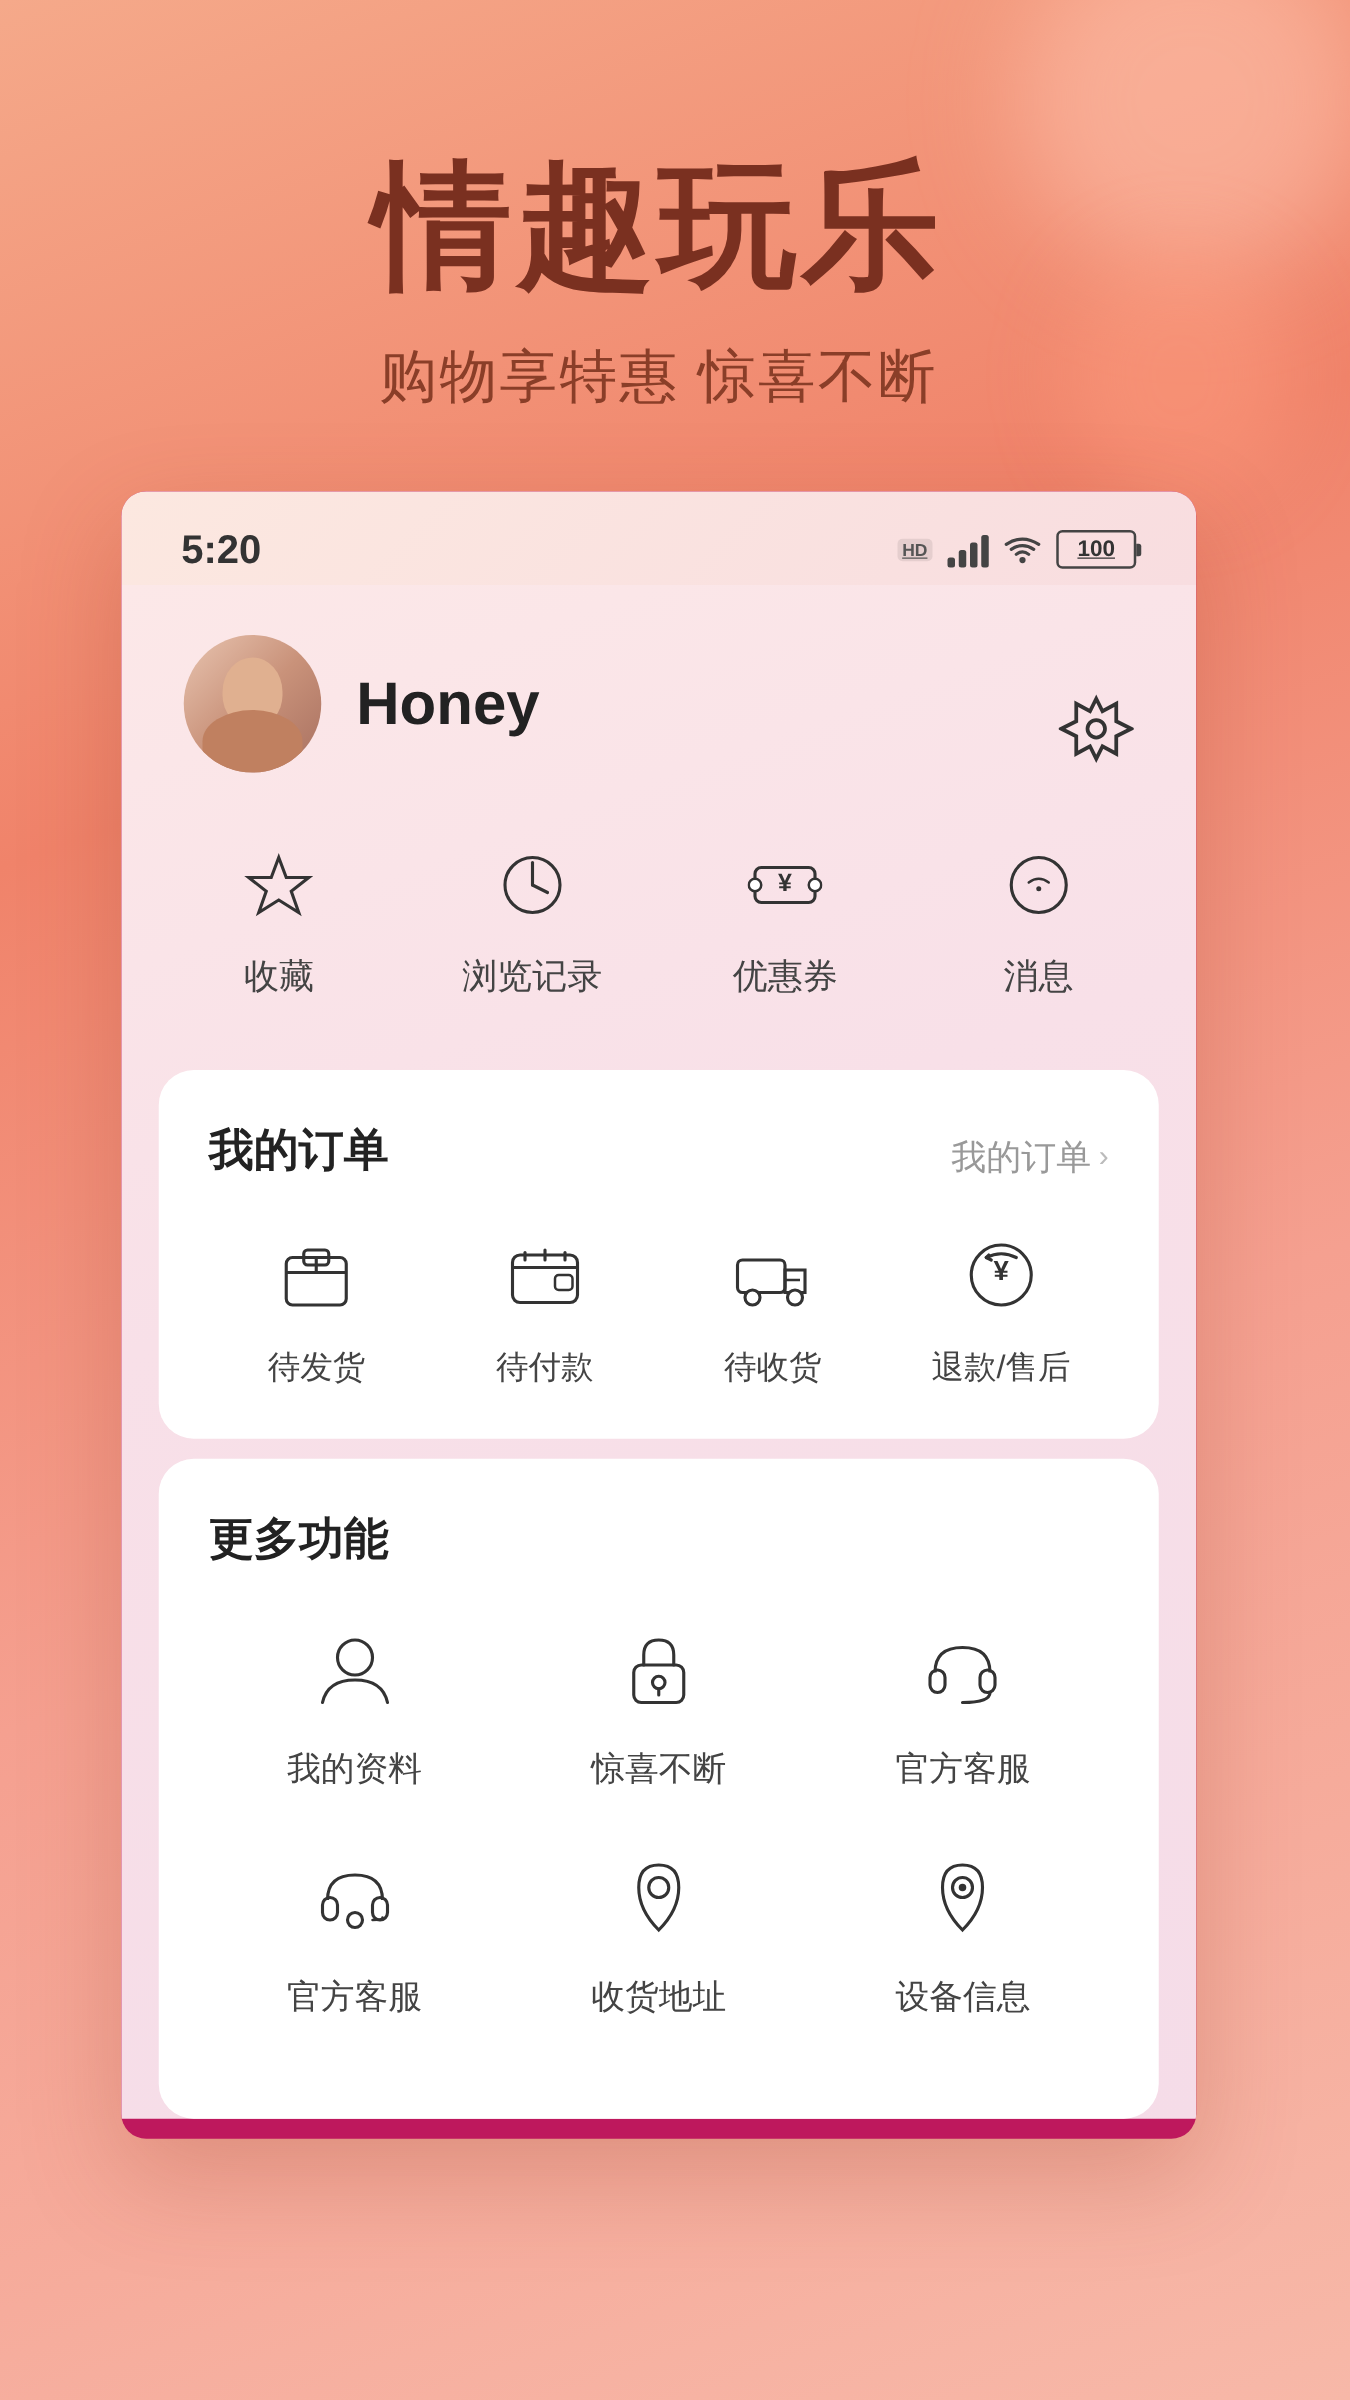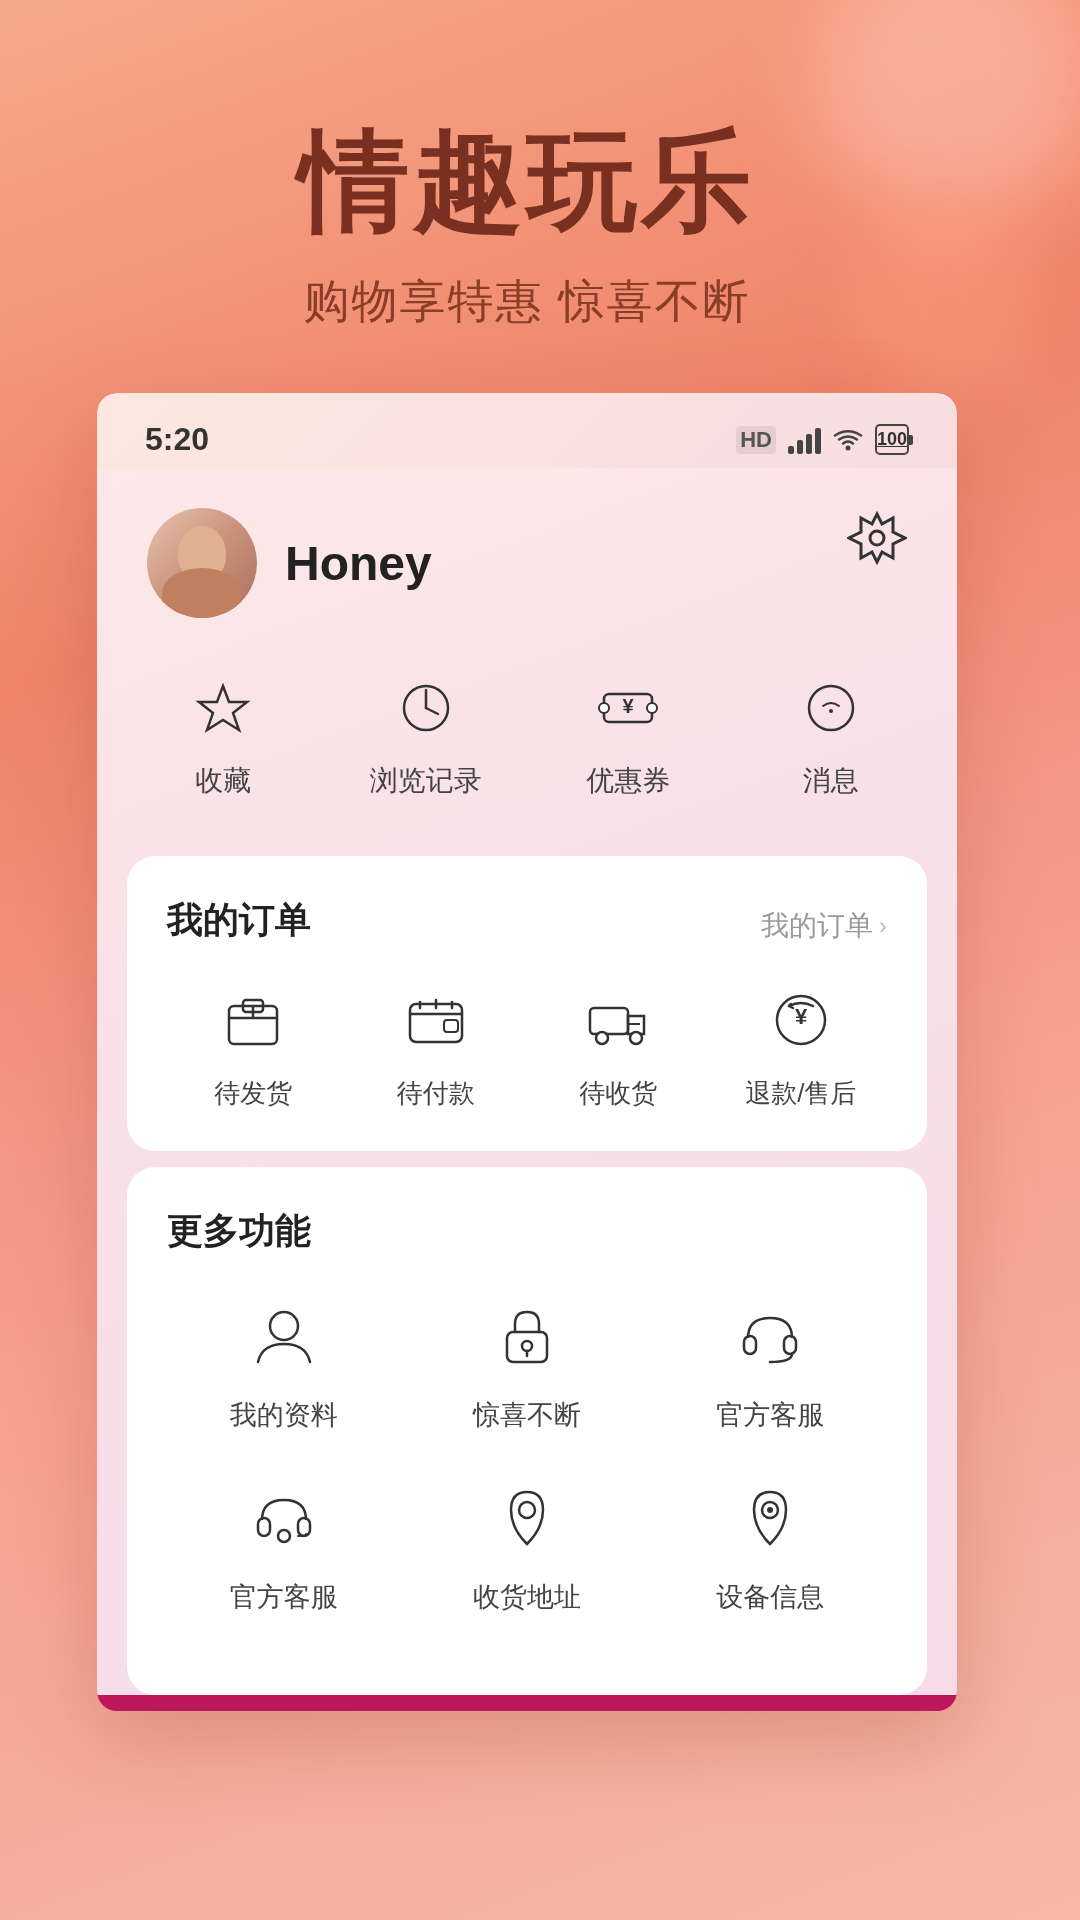--- a/index.html
+++ b/index.html
@@ -122,21 +122,21 @@
       width: 30px;
       height: 28px;
     }
 
     
     .battery-box {
       display: flex;
       align-items: center;
       border: 2px solid #444;
       border-radius: 5px;
-      padding: 3px 0;
+      padding: 3px 15px;
       font-size: 18px;
       font-weight: 700;
       color: #333;
       position: relative;
       text-decoration: underline;
     }
     .battery-box::after {
       content: '';
       position: absolute;
       right: -6px;
@@ -150,21 +150,21 @@
 
     
     .app-content {
       background: linear-gradient(160deg, #fce8e8 0%, #f8e0e8 40%, #f5dce8 100%);
       padding: 0;
     }
 
     
     .profile-header {
       display: flex;
-      align-items: flex-start;
+      align-items: flex-end;
       justify-content: space-between;
       padding: 40px 50px 30px;
     }
 
     .profile-left {
       display: flex;
       align-items: center;
       gap: 28px;
     }
 
@@ -362,26 +362,27 @@
       bottom: 0;
       left: 50%;
       transform: translateX(-50%);
       width: 80px;
       height: 50px;
       background: #c08060;
       border-radius: 50% 50% 0 0;
     }
 
     .hd-badge {
-      font-size: 22px;
+      font-size: 14px;
       font-weight: 800;
       color: #555;
       background: rgba(0,0,0,0.08);
       border-radius: 4px;
       padding: 1px 4px;
+      text-decoration: underline;
     }
   </style>
 </head>
 <body>
 
 <div class="page-container">
 
   <div class="bg-blob1"></div>
   <div class="bg-blob2"></div>
 

